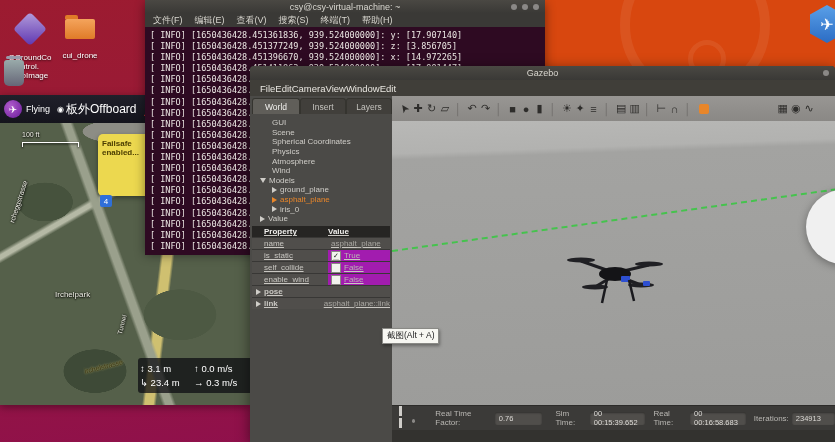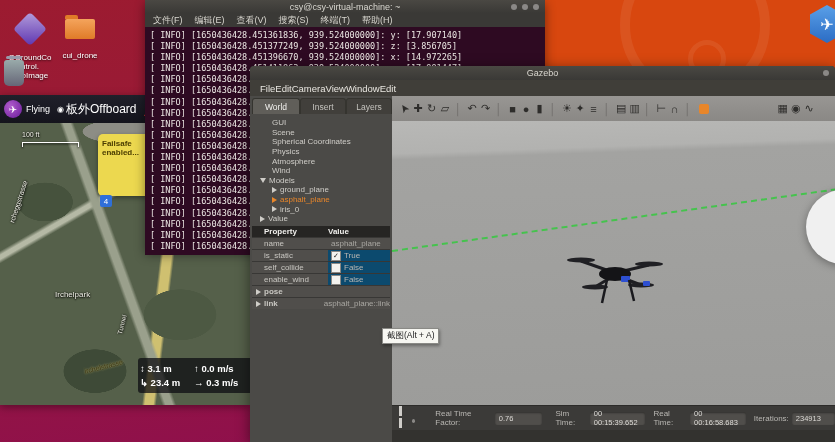--- a/index.html
+++ b/index.html
@@ -72,25 +72,25 @@
   .tab{position:absolute;top:2px;height:15px;font-size:8.5px;color:#c5c3be;background:#413f3b;
     border:1px solid #35342f;border-bottom:none;border-radius:3px 3px 0 0;
     display:flex;align-items:center;justify-content:center;}
   .tab.active{background:#605e59;color:#f2f1ee;}
   .tree{position:absolute;left:0;top:22px;width:142px;}
   .trow{height:9.6px;font-size:8px;color:#cfcdc8;display:flex;align-items:center;position:relative;}
   .trow.hl span{color:var(--accent-orange,#e8862a);}
   .tri{width:0;height:0;display:inline-block;margin-right:3px;}
   .tri.right{border-top:3px solid transparent;border-bottom:3px solid transparent;border-left:5px solid #cfcdc8;}
   .tri.down{border-left:3px solid transparent;border-right:3px solid transparent;border-top:5px solid #cfcdc8;}
-  .ptable{position:absolute;left:2px;top:130px;width:138px;font-size:8px;color:#c9c7c2;}
+  .ptable{position:absolute;left:2px;top:130px;width:138px;font-size:8px;color:#c9c7c2;text-decoration:underline;}
   .phead{display:flex;background:#262523;color:#f0efec;font-weight:bold;height:11px;align-items:center;}
   .prow{display:flex;height:11px;align-items:center;border-top:1px solid #383735;background:#504e4b;}
   .pcell-l{width:76px;padding-left:12px;box-sizing:border-box;background:#4745421;}
-  .pcell-v{flex:1;display:flex;align-items:center;gap:3px;background:#0c4a6e;height:100%;padding-left:3px;box-sizing:border-box;color:#b9b7b2;}
+  .pcell-v{flex:1;display:flex;align-items:center;gap:3px;background:#a21caf;height:100%;padding-left:3px;box-sizing:border-box;color:#b9b7b2;}
   .chk{width:8px;height:8px;background:#f2f2ee;border:1px solid #8a8884;font-size:7px;line-height:8px;
     text-align:center;color:#222;}
   .gtoolbar{left:142px;top:30px;width:443px;height:25px;background:linear-gradient(#989693,#8a8885);
     display:flex;align-items:center;gap:4.5px;padding-left:8px;box-sizing:border-box;}
   .gi{font-size:11px;color:#2e2d2b;width:9px;text-align:center;}
   .gi.sep{color:#6f6d6a;}
   .gi.rotul{transform:rotate(-125deg);display:inline-block;}
   .accentbox{width:10px;height:10px;background:var(--accent-orange,#e8862a);border-radius:2px;margin-left:2px;}
   .viewport{left:142px;top:55px;width:443px;height:284px;
     background:linear-gradient(178deg,#b8b8b6 0%,#b2b2b0 11%,#a3a3a1 13%,#9c9c9a 100%);overflow:hidden;}
@@ -145,21 +145,21 @@
     </div>
     <div class="qmap">
       <span class="abs maplabel" style="left:22px;top:8px;">100 ft</span>
       <div class="abs scalebar" style="left:22px;top:19px;"></div>
       <span class="abs maplabel" style="left:-16px;top:58px;width:80px;transform:rotate(-72deg);">rcheggstrasse</span>
       <span class="abs maplabel" style="left:55px;top:167px;font-size:8px;">Irchelpark</span>
       <span class="abs maplabel" style="left:84px;top:240px;transform:rotate(-14deg);color:#3a3513;text-shadow:0 0 2px #d8c874;">irchelstrasse</span>
       <span class="abs maplabel" style="left:112px;top:198px;transform:rotate(-75deg);font-size:6.5px;">Tunnel</span>
       <div class="abs failsafe" style="left:98px;top:11px;width:66px;height:52px;">Failsafe enabled...</div>
       <div class="abs marker4" style="left:100px;top:72px;">4</div>
-      <div class="abs telem" style="left:138px;top:235px;width:110px;font-weight:bold;">
+      <div class="abs telem" style="left:138px;top:235px;width:110px;">
         <span><span>↕</span> <span>3.1 m</span></span>
         <span><span>↑</span> <span>0.0 m/s</span></span>
         <span><span>↳</span> <span>23.4 m</span></span>
         <span><span>→</span> <span>0.3 m/s</span></span>
       </div>
     </div>
   </div>
 
   <div class="abs term">
     <div class="titlebar">

